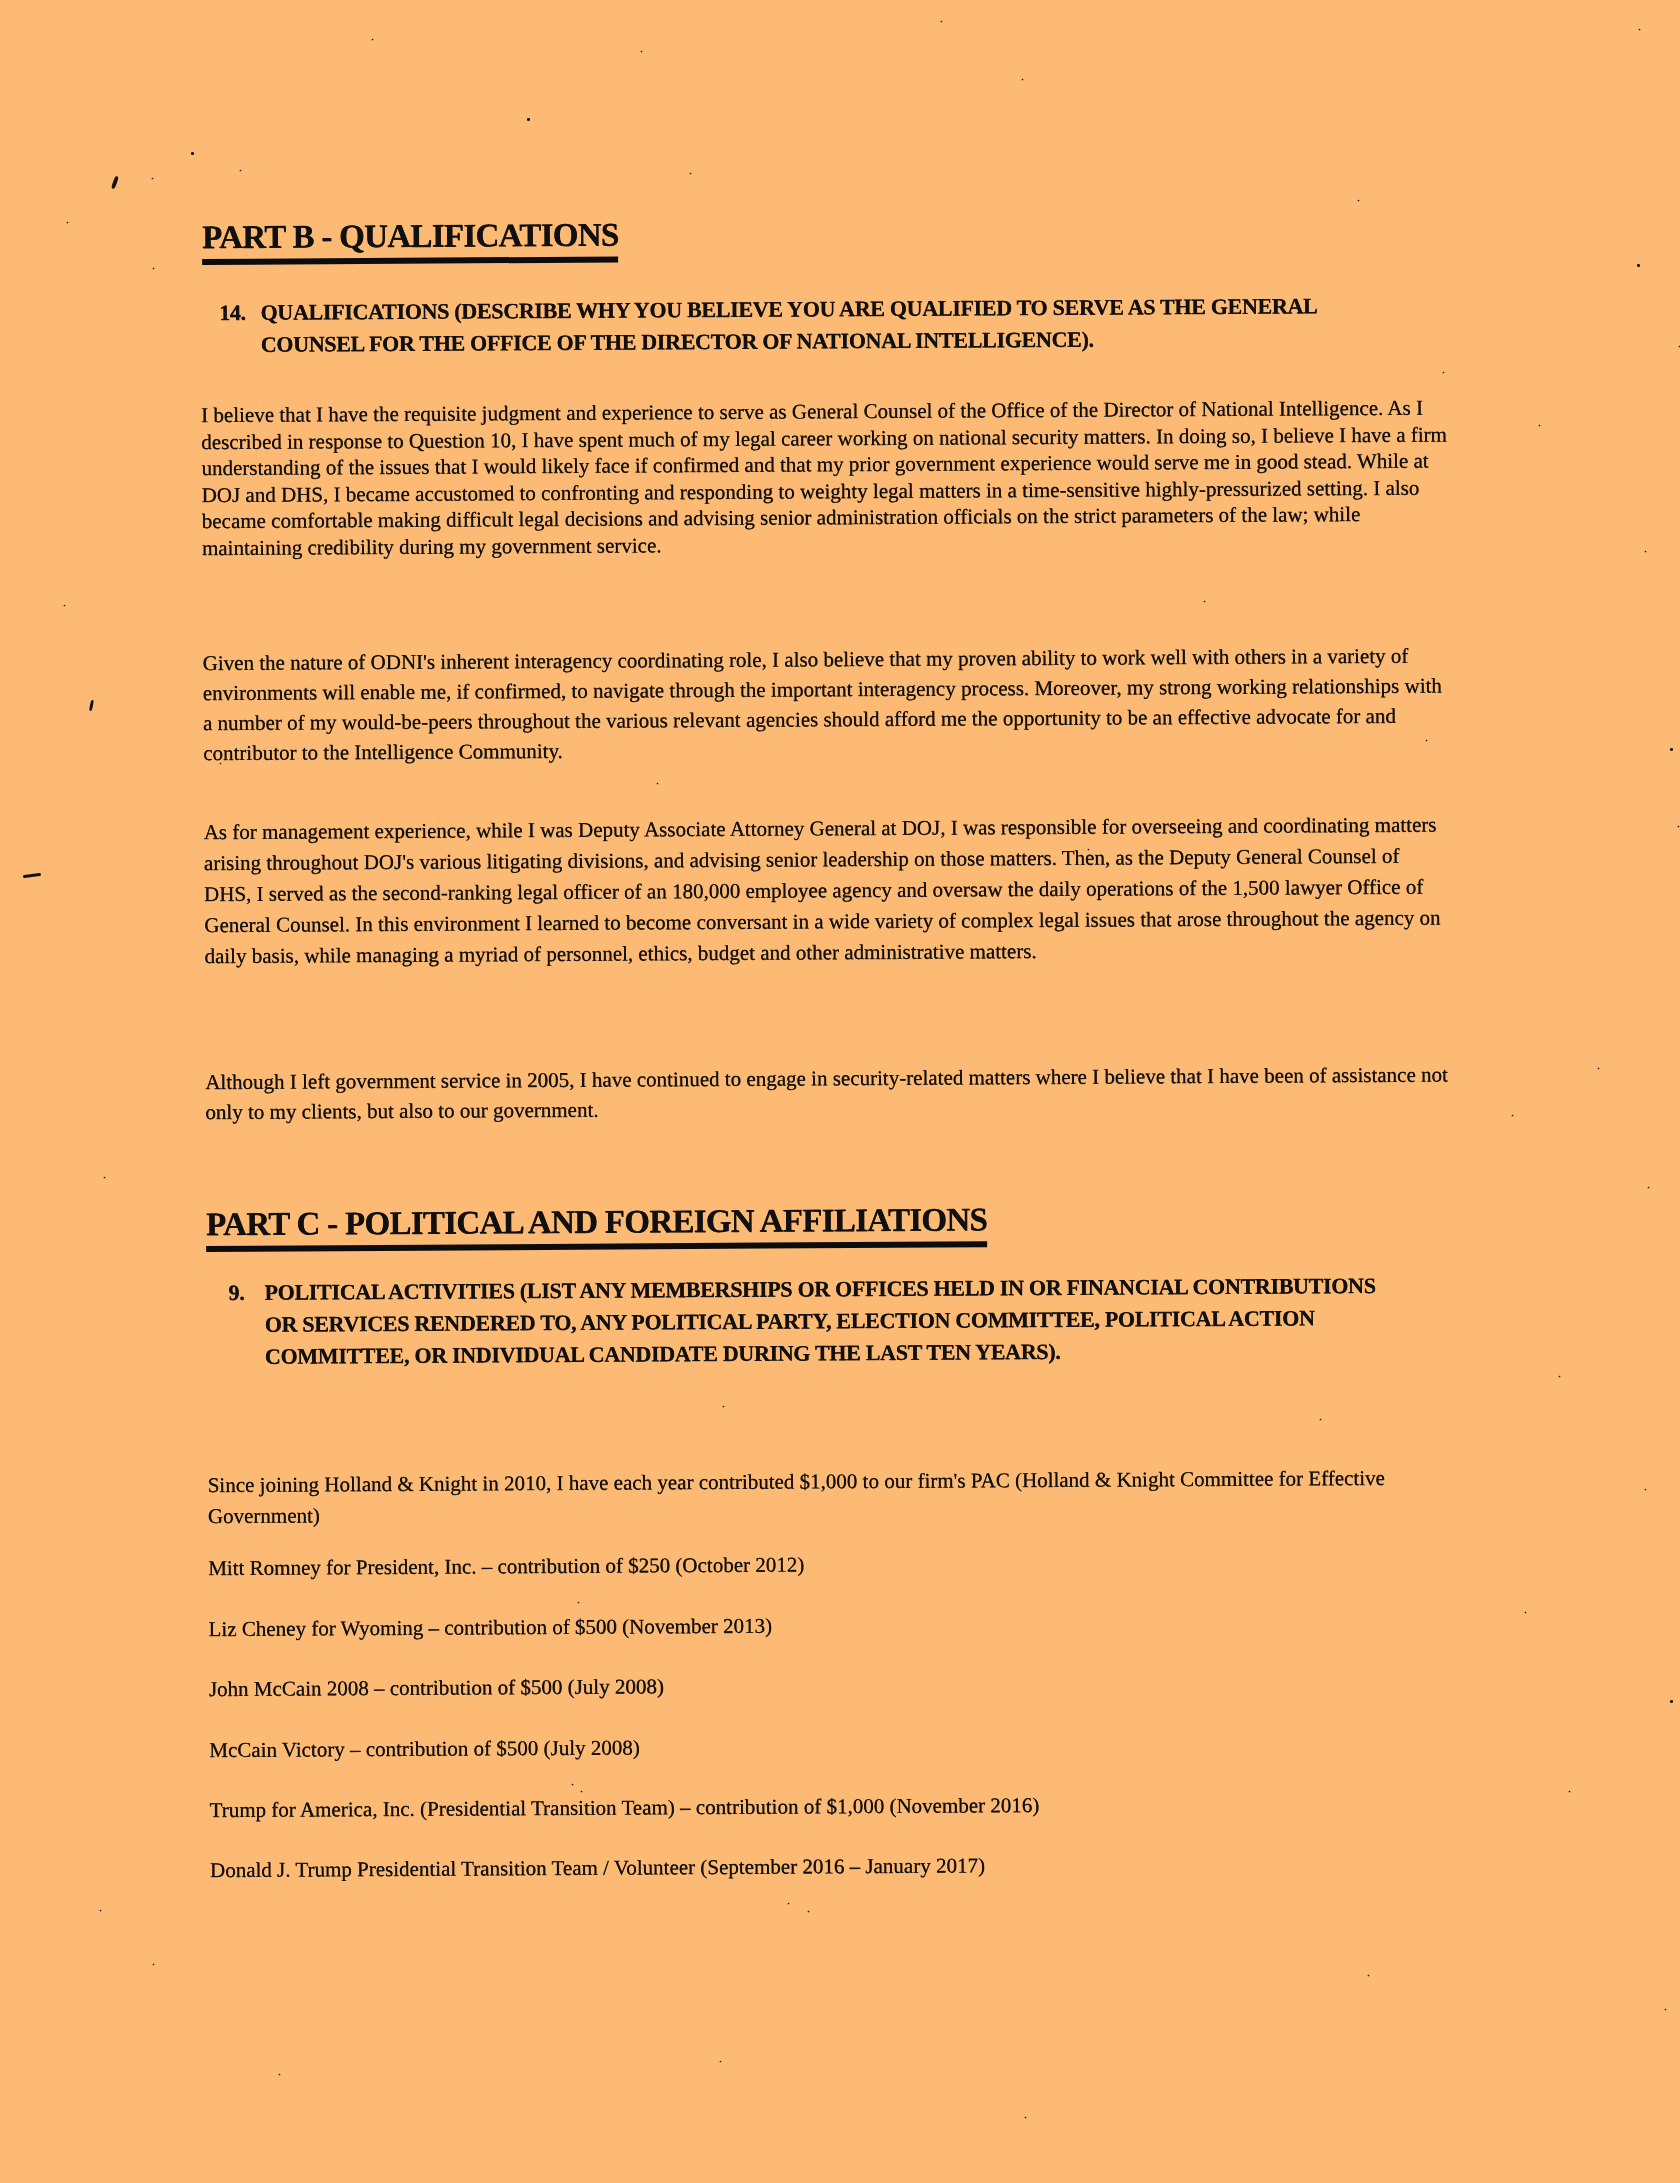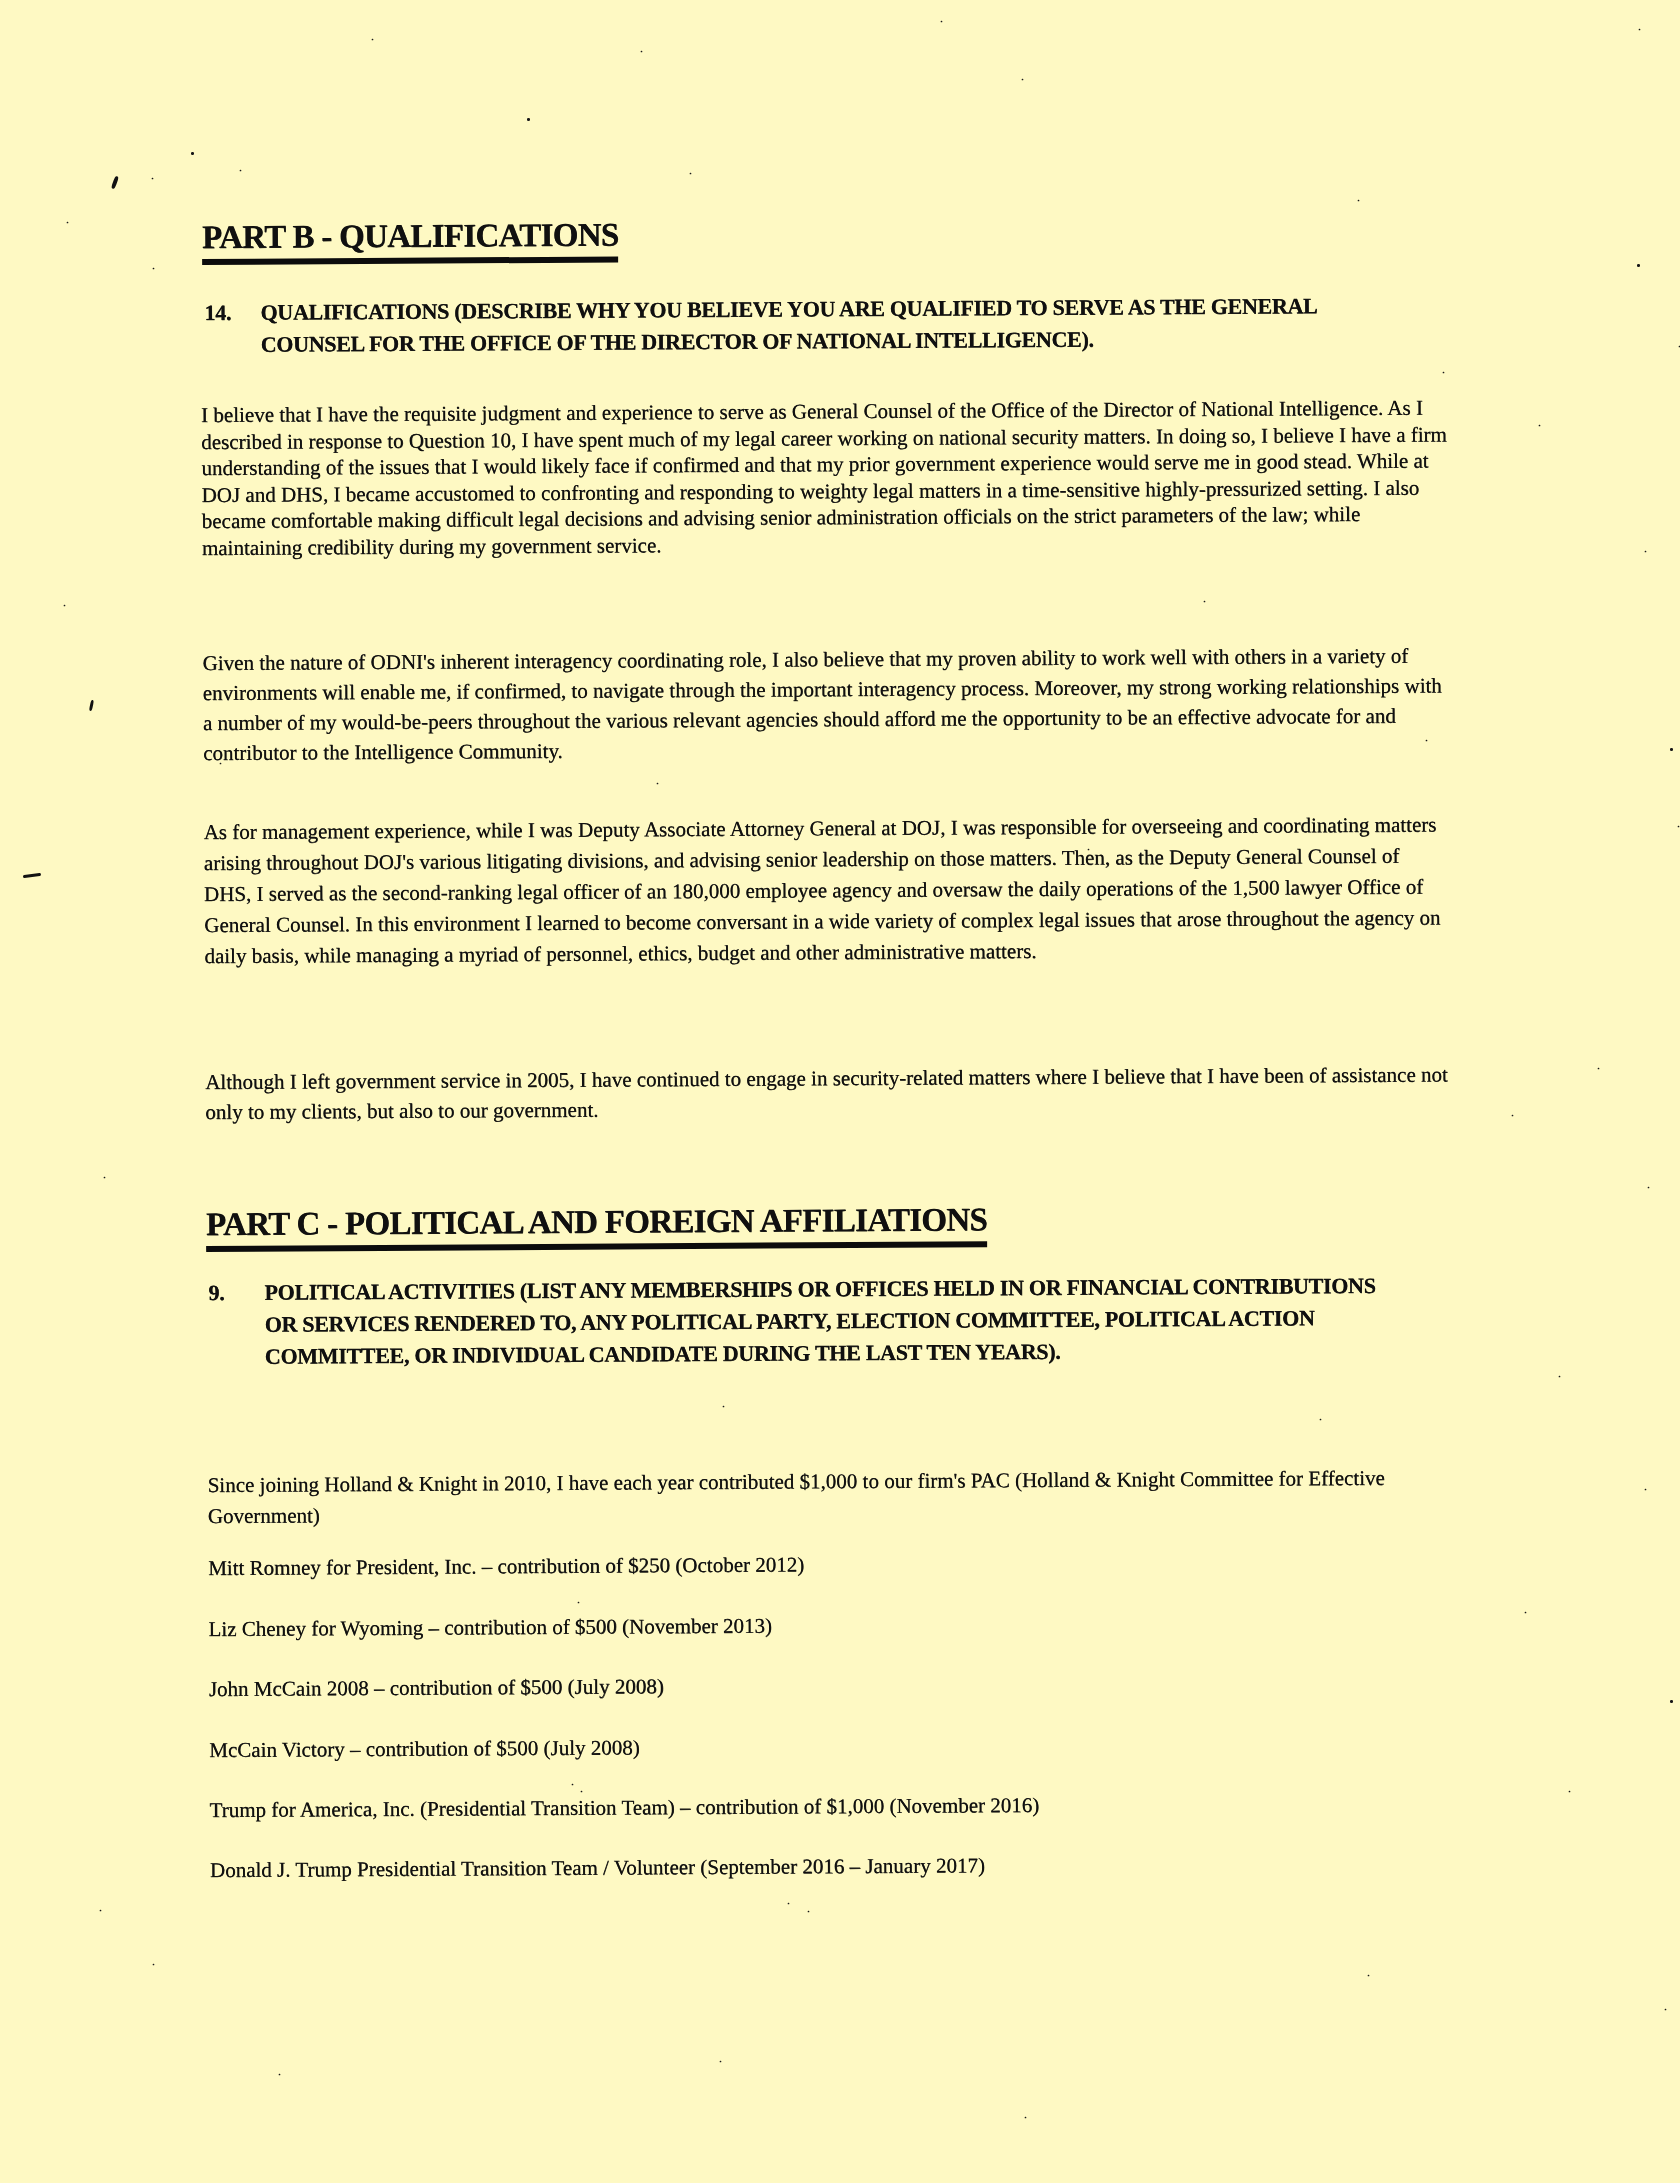--- a/index.html
+++ b/index.html
@@ -1,20 +1,20 @@
 <!DOCTYPE html>
 <html style="font-size:10.6px"><head>
 <meta charset="utf-8">
 <title>Scanned Questionnaire Page</title>
 <style>
   html,body { margin:0; padding:0; background:#ffffff; }
   .page {
     position:relative;
     width:1680px; height:2183px;
-    background:#fef9c3;
+    background:#fdba74;
     overflow:hidden;
     font-family:"Liberation Serif","DejaVu Serif",serif;
     color:#101010;
   }
   .content {
     position:absolute; left:0; top:0; width:1680px; height:2183px;
     transform:rotate(-0.35deg);
     transform-origin:205px 1060px;
   }
   .heading {
@@ -32,21 +32,21 @@
   .question {
     position:absolute;
     display:flex;
     font-weight:bold;
     font-size:22px;
     letter-spacing:-0.3px;
     text-shadow:0.3px 0.3px 0.4px rgba(0,0,0,0.8);
   }
   .q14 { left:209px; top:297px; line-height:32px; }
   .q15 { left:207px; top:1277px; line-height:32px; }
-  .qnum { flex:0 0 56px; width:56px; }
+  .qnum { flex:0 0 56px; width:56px;text-align:center; }
   .qtext { width:1114px; }
   .para {
     position:absolute;
     left:205px;
     width:1246px;
     margin:0;
     font-size:21px;
     text-shadow:0.3px 0.3px 0.3px rgba(0,0,0,0.78);
   }
   .p1 { top:402px;  line-height:26.5px; }

